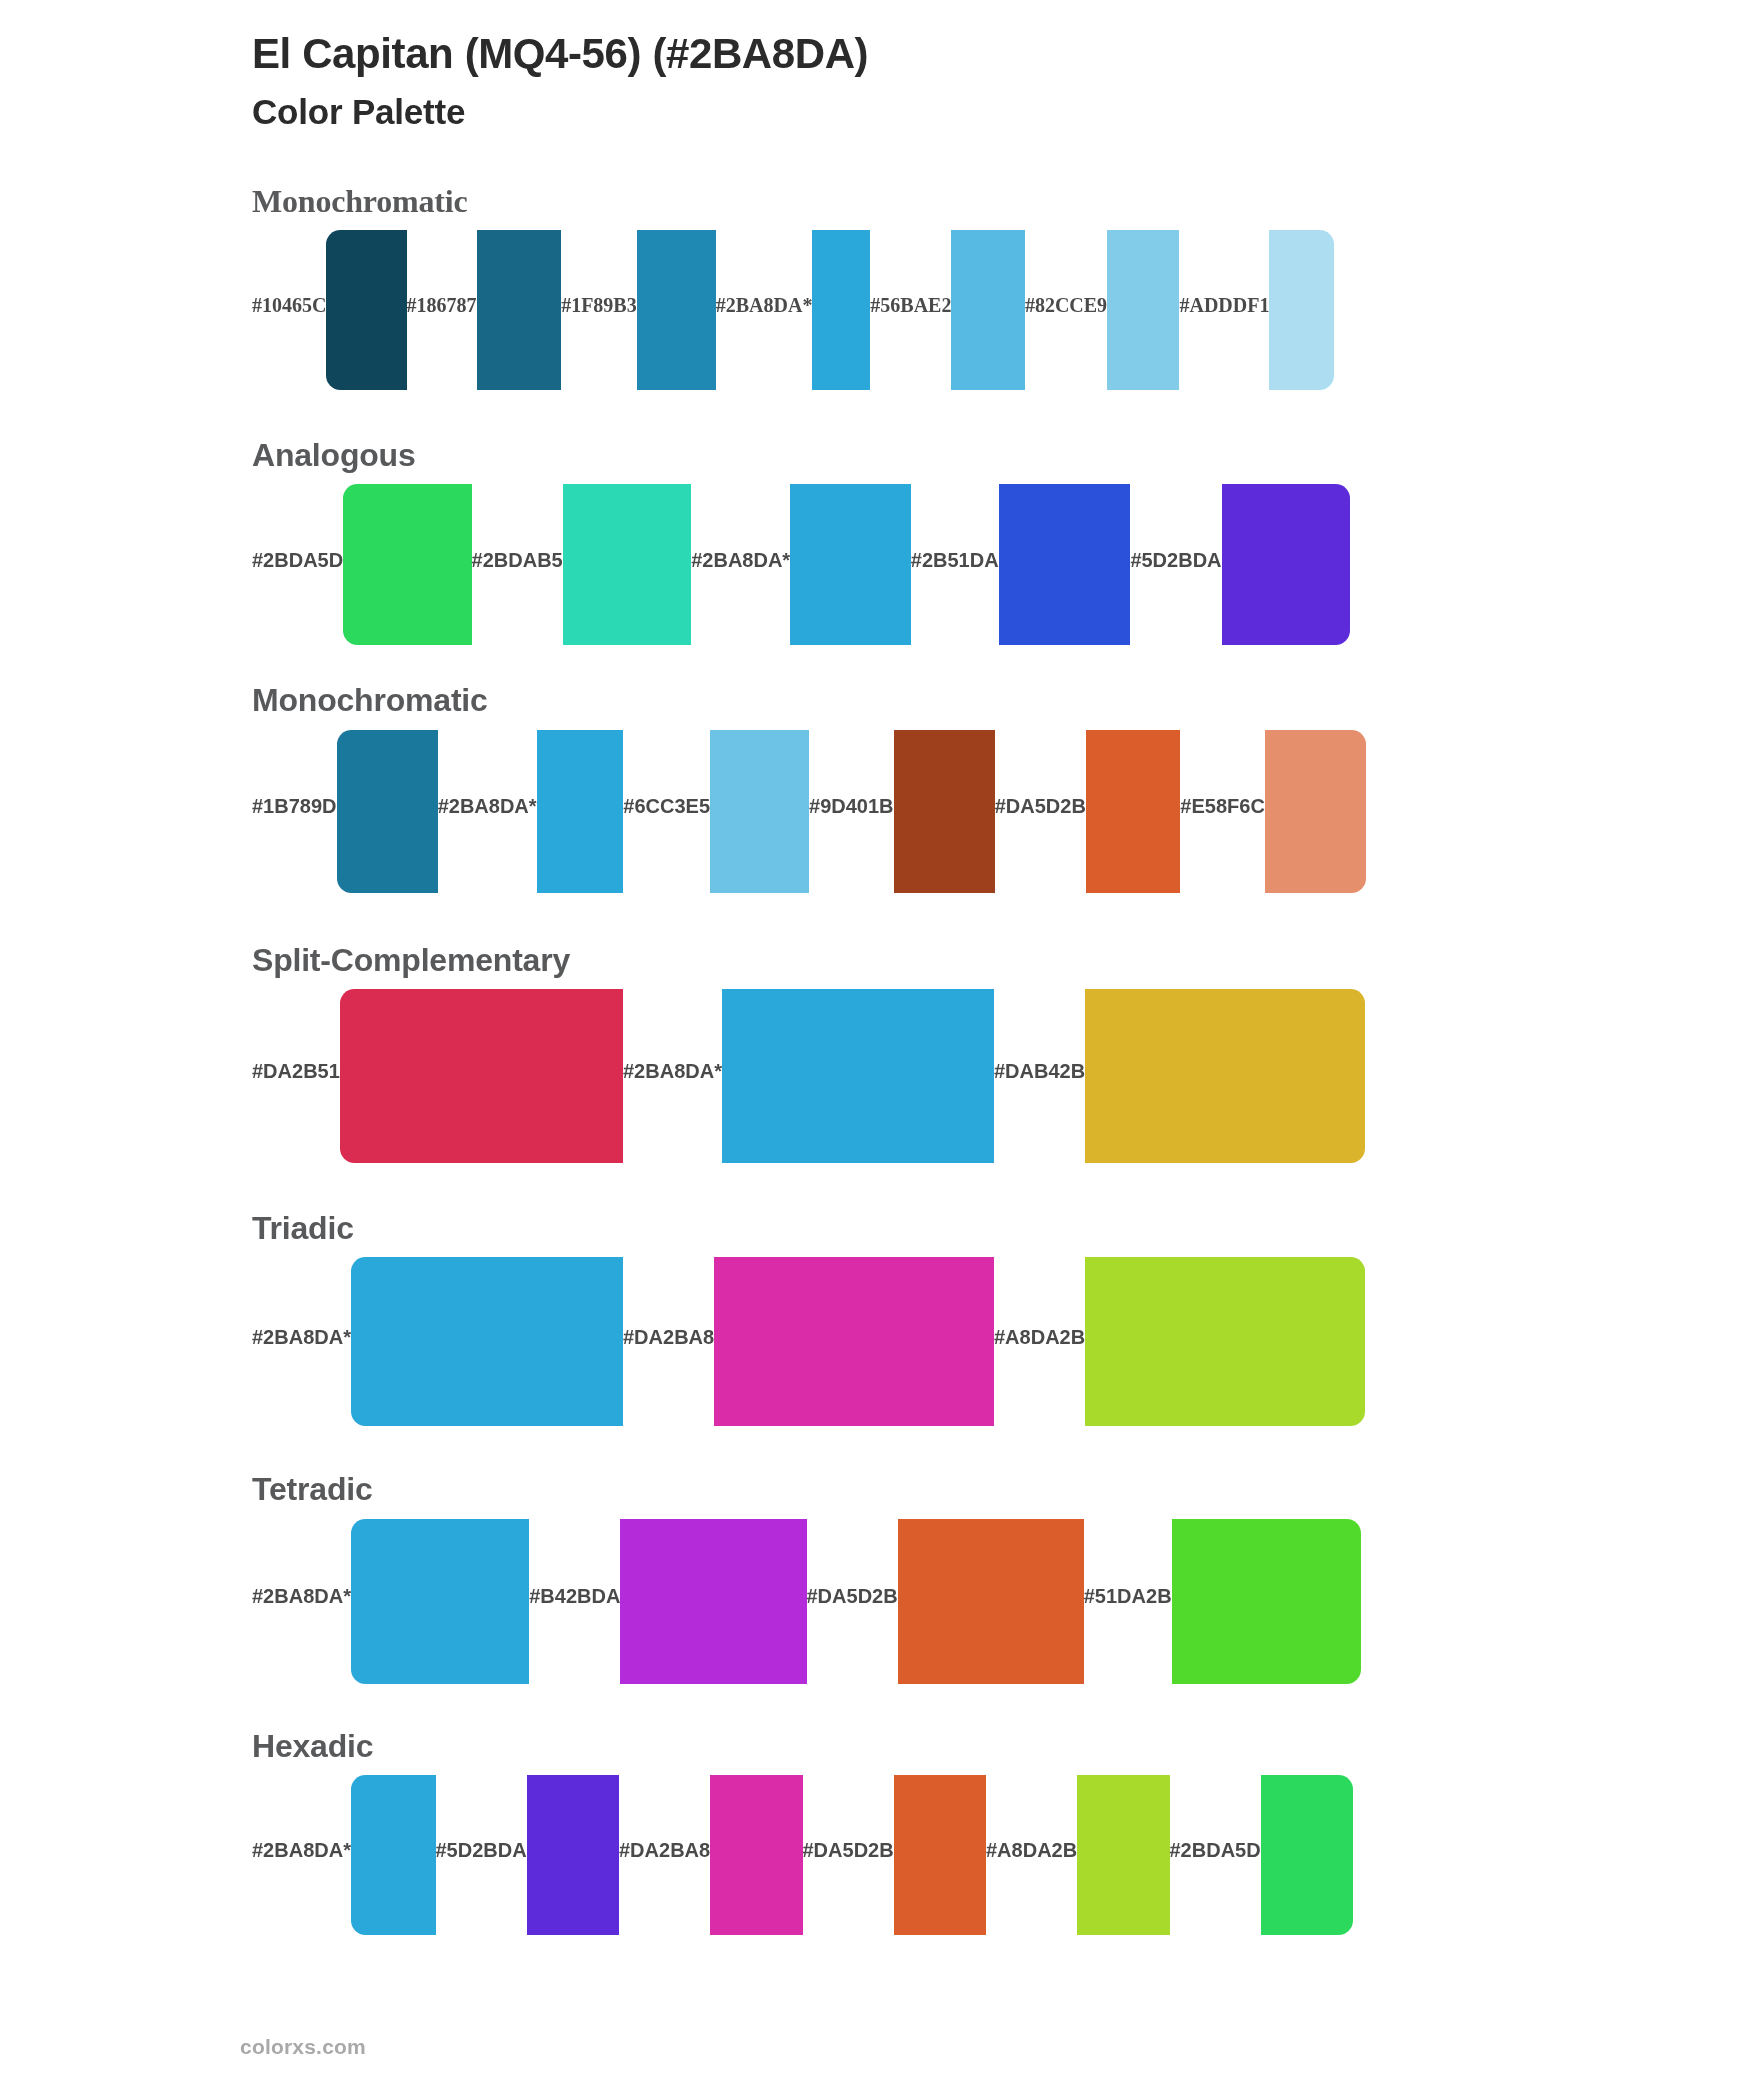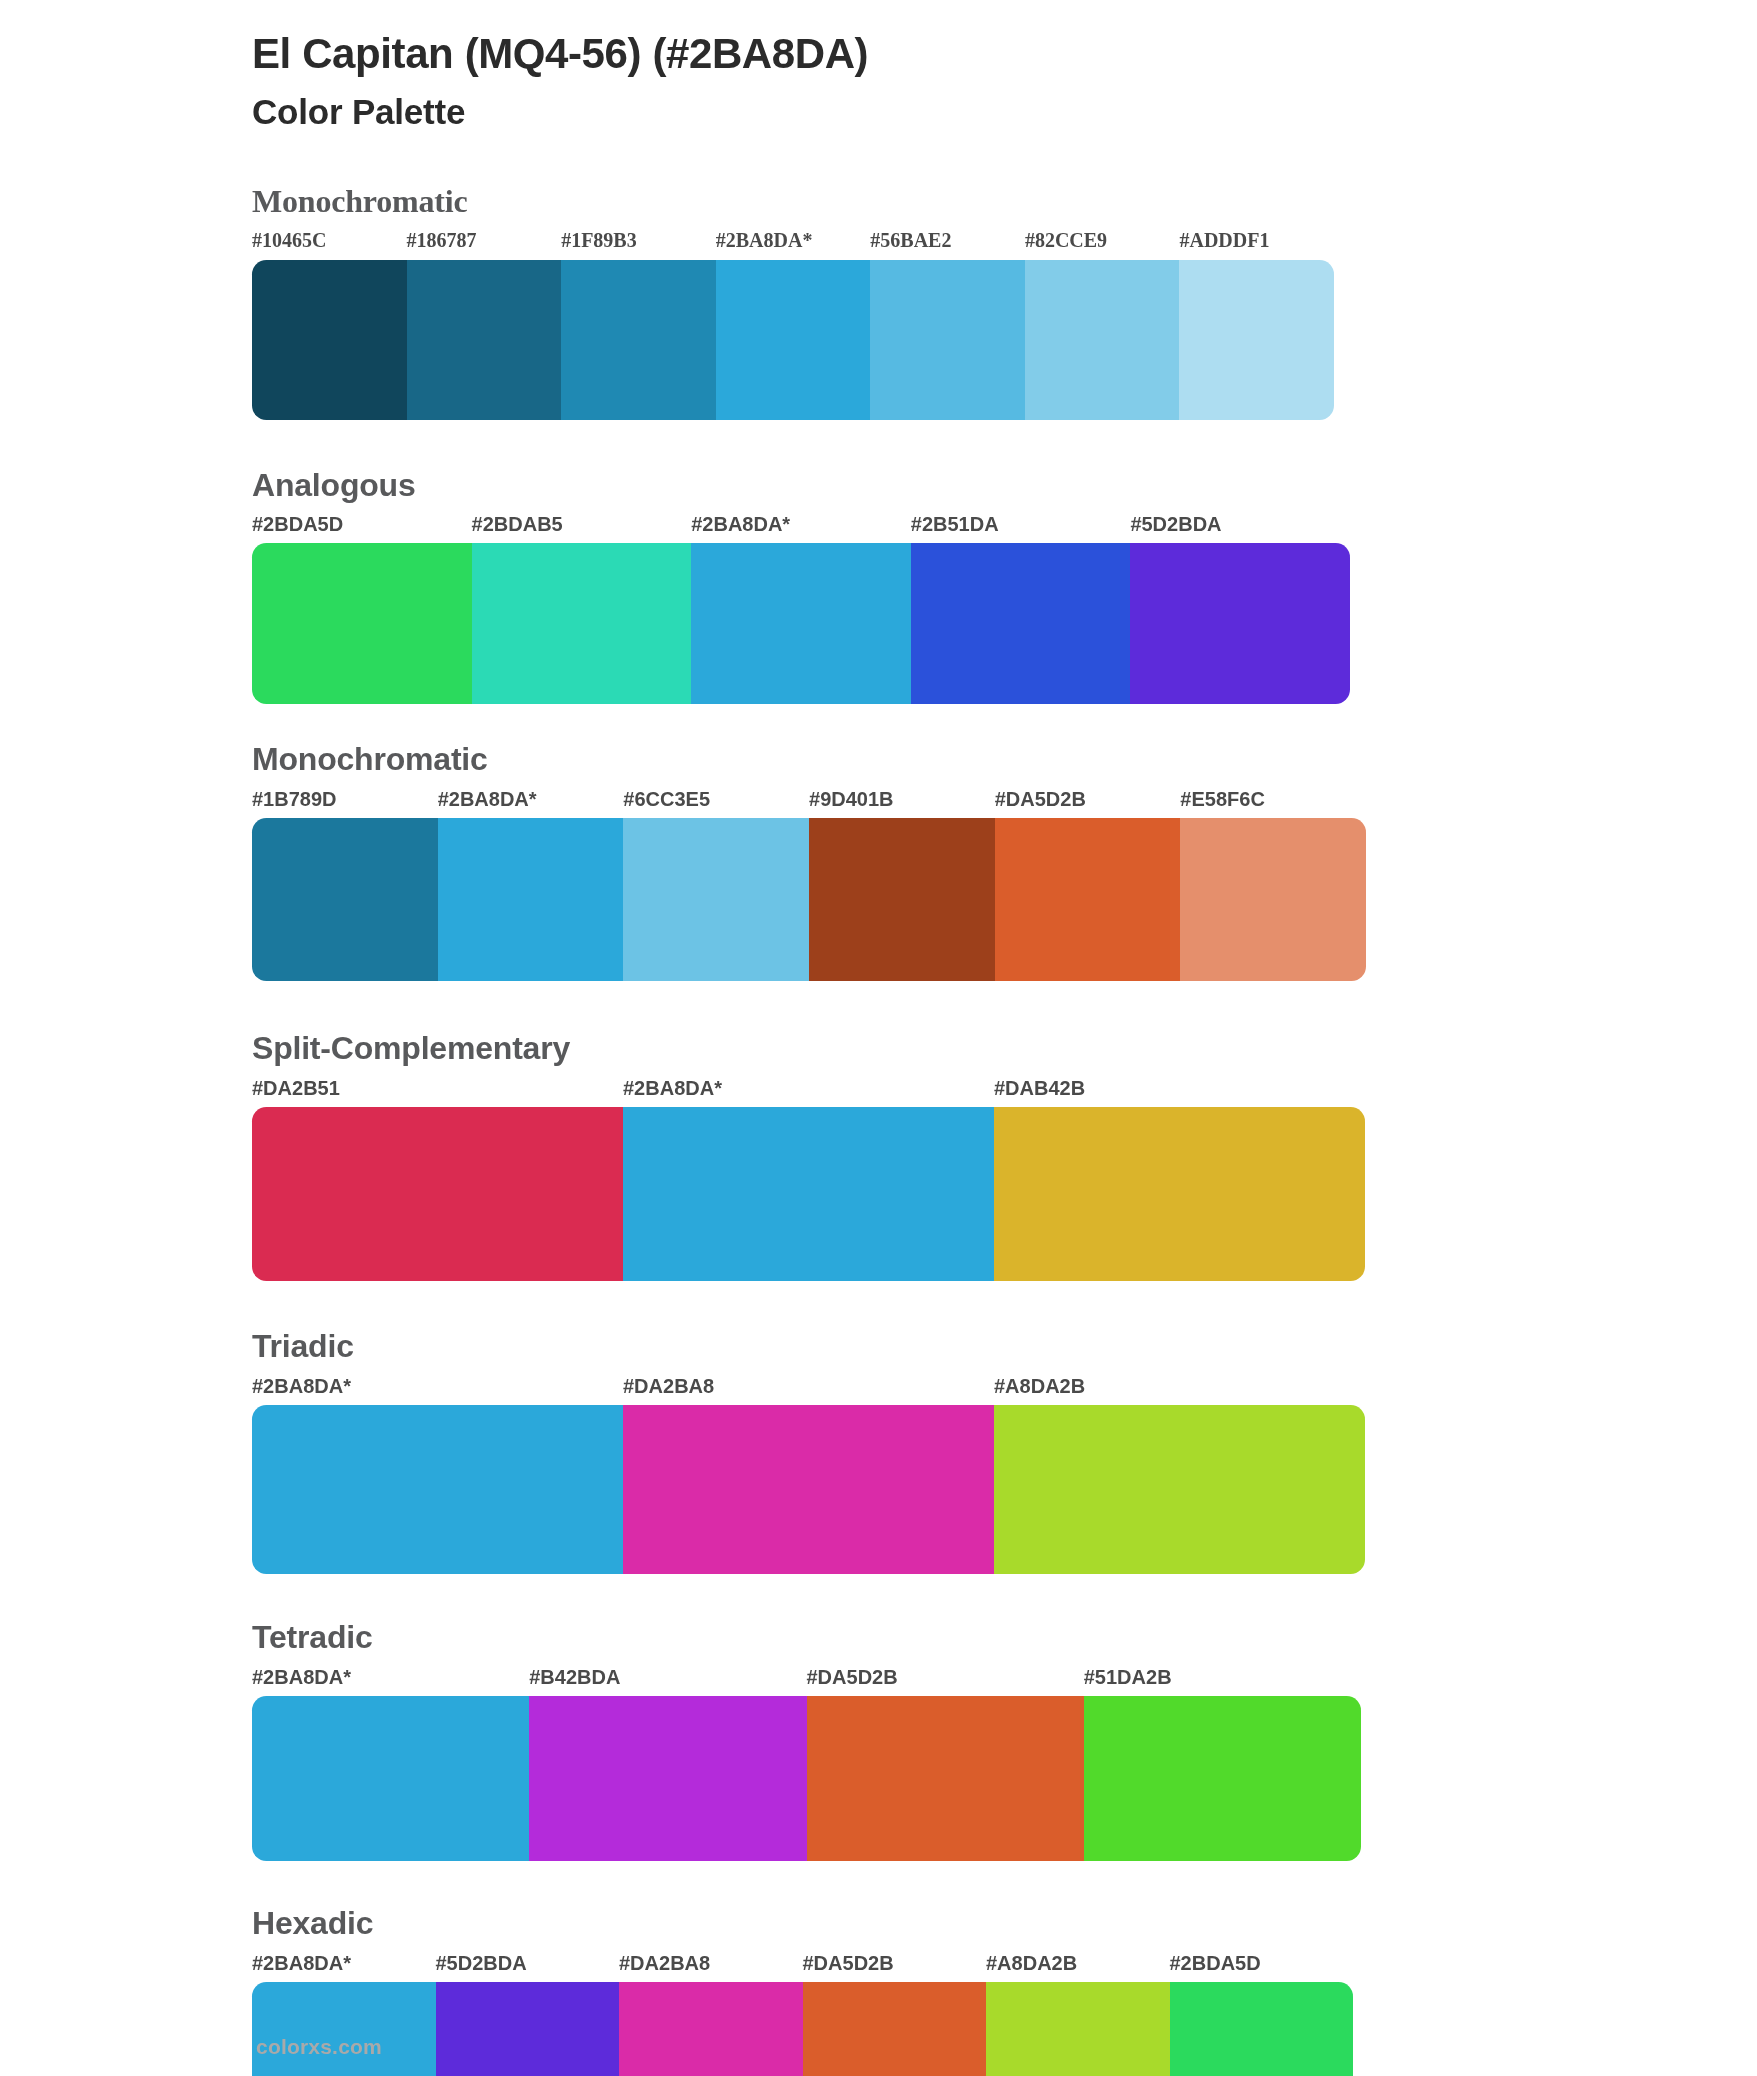--- a/index.html
+++ b/index.html
@@ -56,23 +56,23 @@
     margin-bottom: 12.8px;
   }
 
   .swatch-row {
     display: flex;
     align-items: flex-start;
     flex-wrap: nowrap;
   }
   .swatch {
     display: flex;
-    flex-direction: column;
     flex: 1 1 0;
     min-width: 0;
+    align-items: center;
   }
   .swatch-label {
     font-size: 20px;
     font-weight: bold;
     color: #4a4a4a;
     line-height: 1;
     padding-bottom: 9.6px;
     white-space: nowrap;
     letter-spacing: 0px;
   }
@@ -123,21 +123,21 @@
   .section-analogous .section-title,
   .section-complementary .section-title,
   .section-split .section-title,
   .section-triadic .section-title,
   .section-tetradic .section-title,
   .section-hexadic .section-title { margin-bottom: 11.2px; }
 
   
   .footer {
     position: absolute;
-    left: 256px;
+    left: 240px;
     bottom: 17.6px;
   }
   .footer-text {
     font-size: 21px;
     font-weight: bold;
     color: #a9a9a9;
     letter-spacing: 0.2px;
   }
 </style>
 </head>

